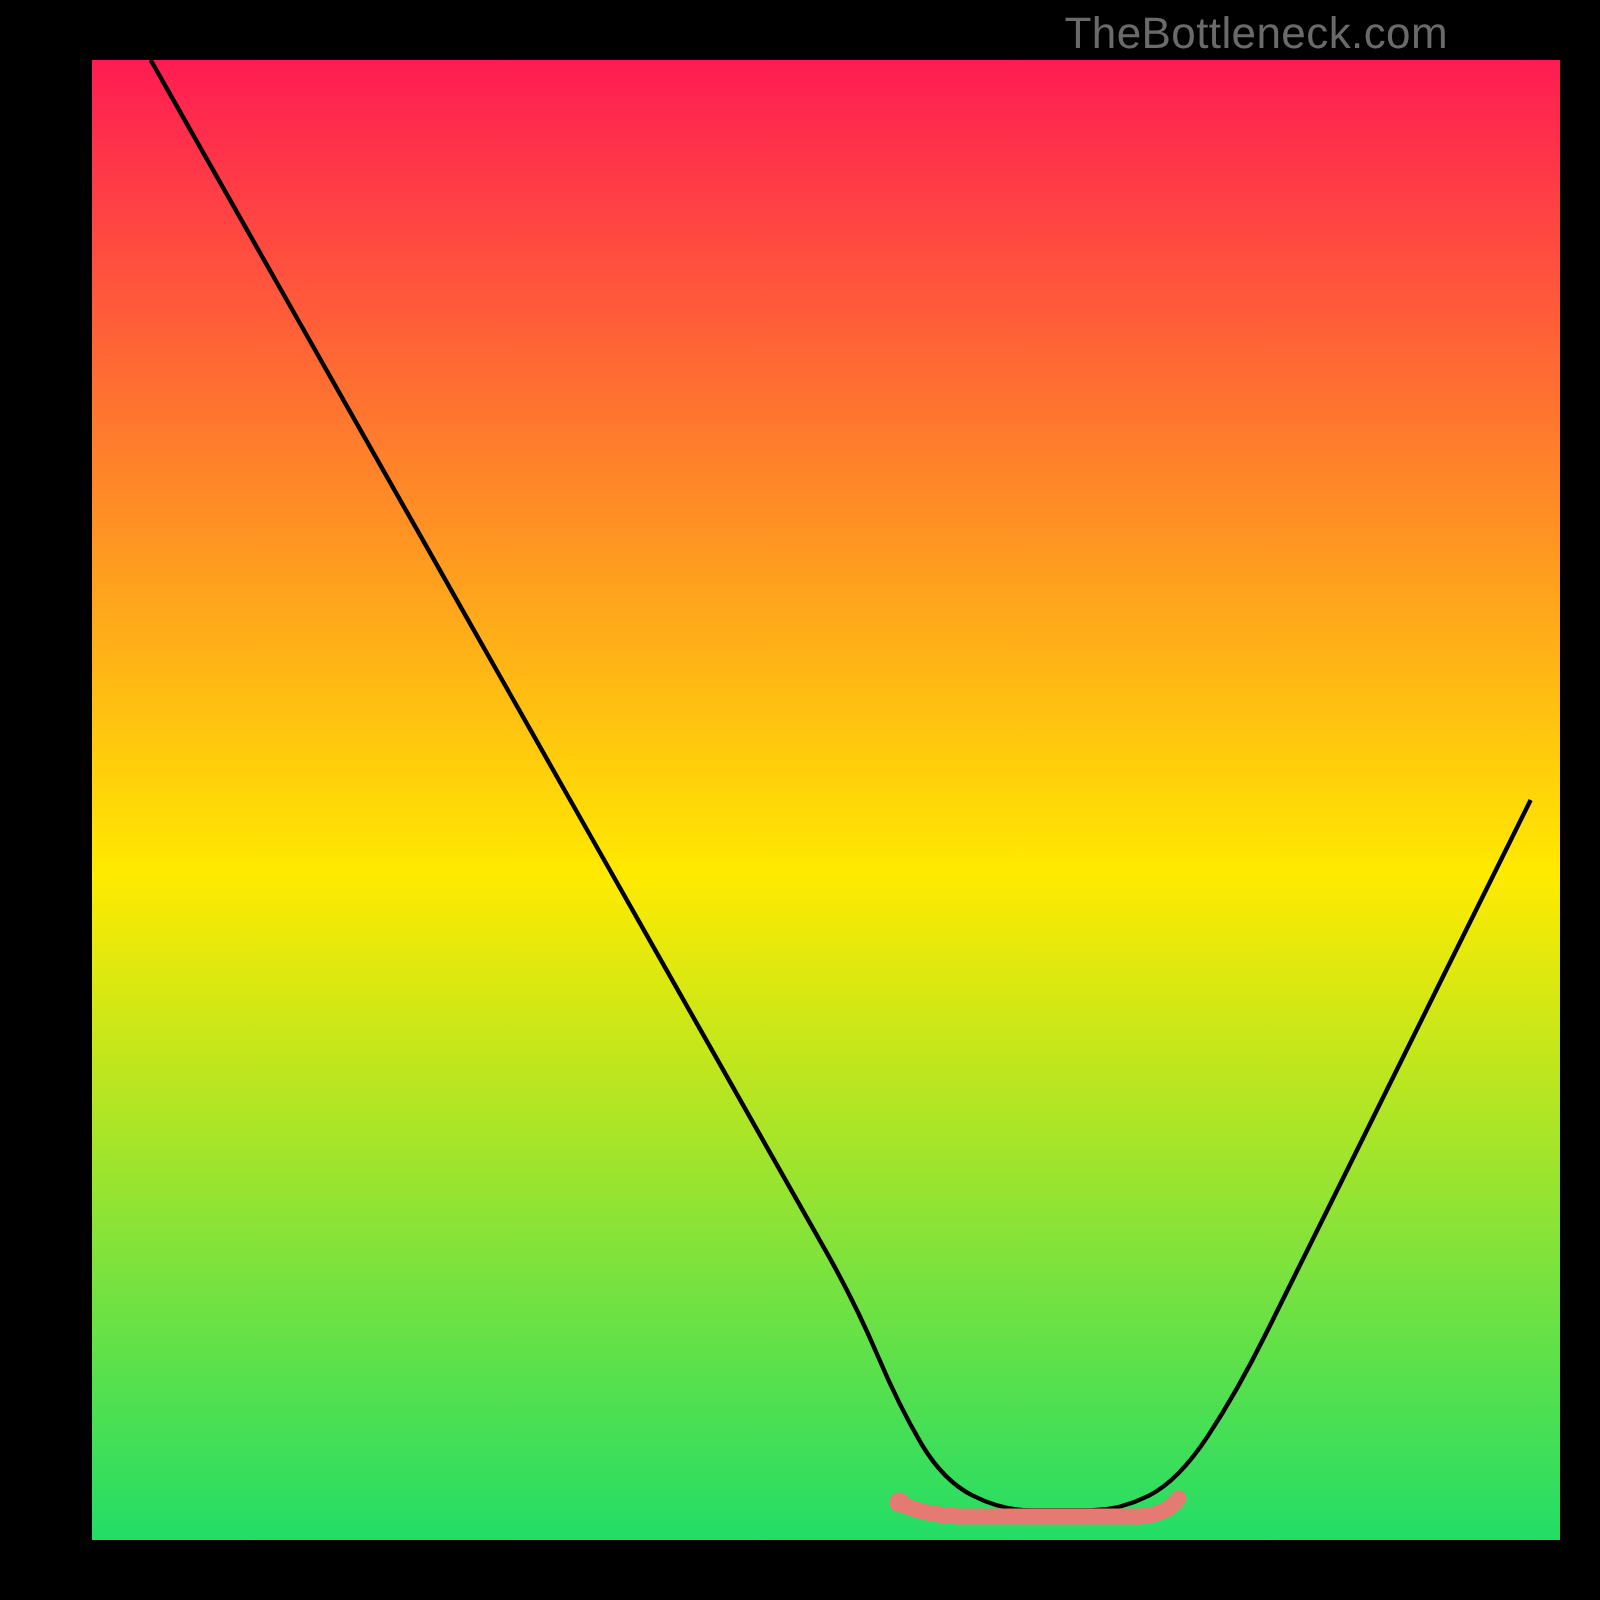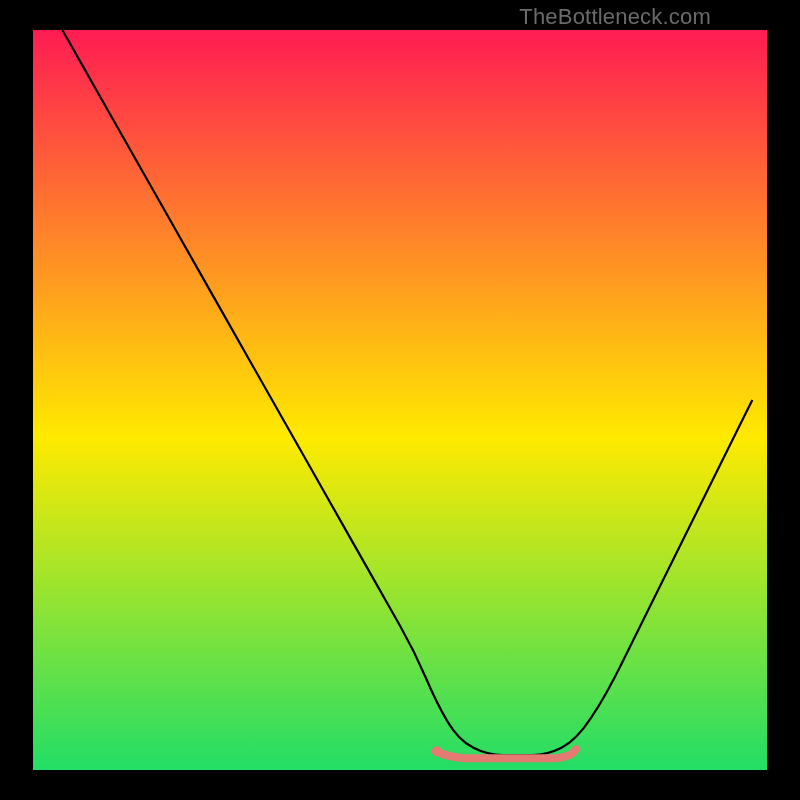--- a/index.html
+++ b/index.html
@@ -1,17 +1,17 @@
 <!DOCTYPE html>
 <html><head>
 <meta charset="utf-8">
 <style>
   * { margin: 0; padding: 0; box-sizing: border-box; }
   html, body { width: 800px; height: 800px; background: #000; overflow: hidden; }
-  .wrap { position: relative; width: 729px; height: 800px; }
+  .wrap { position: relative; width: 729px; height: 800px; margin-left: 13px; }
   .watermark {
     position: absolute;
     top: 4px;
     right: 18px;
     color: #6a6a6a;
     font-family: Arial, Helvetica, sans-serif;
     font-size: 22px;
     font-weight: 400;
     z-index: 10;
     letter-spacing: 0.2px;

